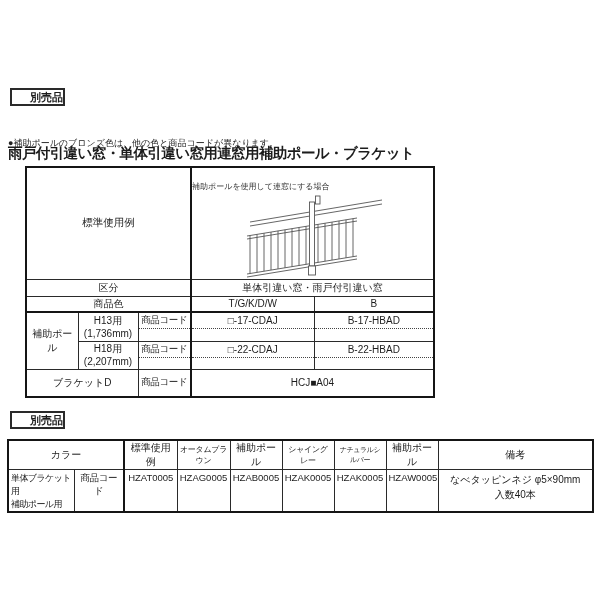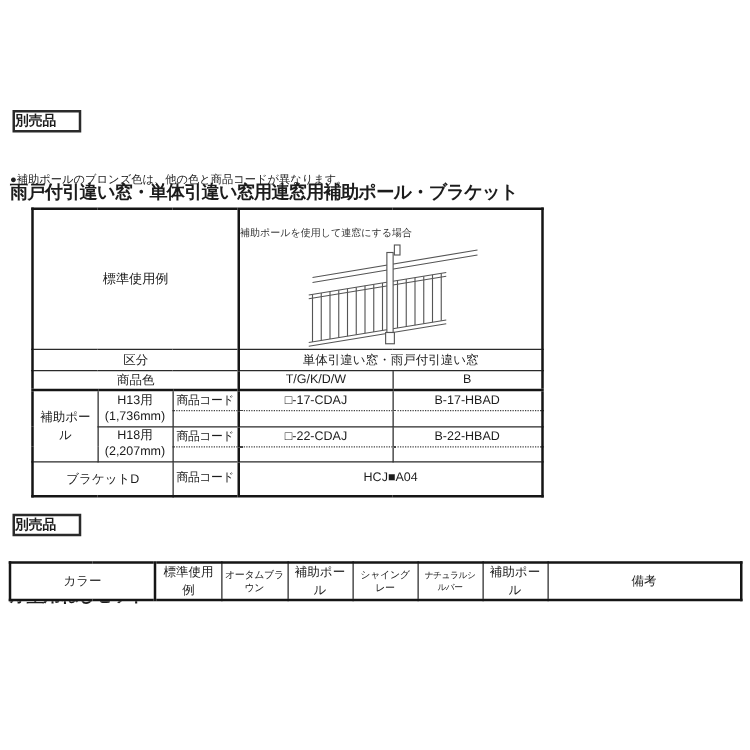--- a/index.html
+++ b/index.html
@@ -3,33 +3,33 @@
 <meta charset="utf-8">
 <style>
   html,body{margin:0;padding:0;}
   body{
     width:600px;height:600px;position:relative;background:#ffffff;
     font-family:"Liberation Sans","DejaVu Sans",sans-serif;color:#1c1c1c;
     overflow:hidden;
   }
   .badge{
     position:absolute;box-sizing:border-box;width:55px;height:18px;
-    border:2px solid #2a2a2a;text-align:left;line-height:14px;
+    border:2px solid #2a2a2a;text-align:right;line-height:14px;
     font-size:11px;font-weight:bold;background:#fff;
   }
   #badge1{left:10px;top:88px;}
   #badge2{left:10px;top:411px;}
   .sec-title{position:absolute;font-weight:bold;white-space:nowrap;letter-spacing:-0.6px;margin-top:35px;}
   #title1{left:8px;top:109px;font-size:14.5px;}
   #title2{left:8px;top:433px;font-size:14px;}
   #notes{position:absolute;left:8px;top:136px;font-size:9px;line-height:14px;color:#222;white-space:nowrap;}
   table{border-collapse:collapse;position:absolute;table-layout:fixed;background:#fff;}
   td{border:1px solid #2a2a2a;font-size:10px;padding:0 2px;box-sizing:border-box;overflow:hidden;vertical-align:middle;}
   #t1{left:25px;top:166px;width:408px;border:2px solid #151515;}
-  #t2{left:7px;top:449px;width:585px;border:2px solid #151515;}
+  #t2{left:7px;top:439px;width:585px;border:2px solid #151515;}
   .c{text-align:center;}
   .bl2{border-left:2px solid #151515;}
   .bt2{border-top:2px solid #151515;}
   .dot{border-bottom:1px dotted #444;}
   .nt{border-top:none;}
   .size-cell div{line-height:13px;text-align:center;}
   .illu-cell{vertical-align:top;padding:0;}
   .illu-caption{font-size:8px;padding-top:13px;color:#333;}
   .lab{font-size:9.5px;text-align:center;letter-spacing:-0.4px;}
   .f8{font-size:8px;letter-spacing:-0.3px;}
@@ -142,14 +142,31 @@
       <tr style="height:18px">
     <td colspan="2" class="c">カラー</td>
     <td class="c bl2">標準使用例</td>
     <td class="c f8">オータムブラウン</td>
     <td class="c">補助ポール</td>
     <td class="c f8">シャイングレー</td>
     <td class="c f7">ナチュラルシルバー</td>
     <td class="c">補助ポール</td>
     <td class="c">備考</td>
   </tr>
+  <tr style="height:34px">
+    <td class="vt two-line label2">
+      <div>単体ブラケット用</div>
+      <div>補助ポール用</div>
+    </td>
+    <td class="vt lab">商品コード</td>
+    <td class="c vt bl2" style="font-size:9.5px">HZAT0005</td>
+    <td class="c vt" style="font-size:9.5px">HZAG0005</td>
+    <td class="c vt" style="font-size:9.5px">HZAB0005</td>
+    <td class="c vt" style="font-size:9.5px">HZAK0005</td>
+    <td class="c vt" style="font-size:9.5px">HZAK0005</td>
+    <td class="c vt" style="font-size:9.5px">HZAW0005</td>
+    <td class="vt remarks">
+      <div>なべタッピンネジ φ5×90mm</div>
+      <div>入数40本</div>
+    </td>
+  </tr>
 </tbody>
   </table>
 
 </body></html>

